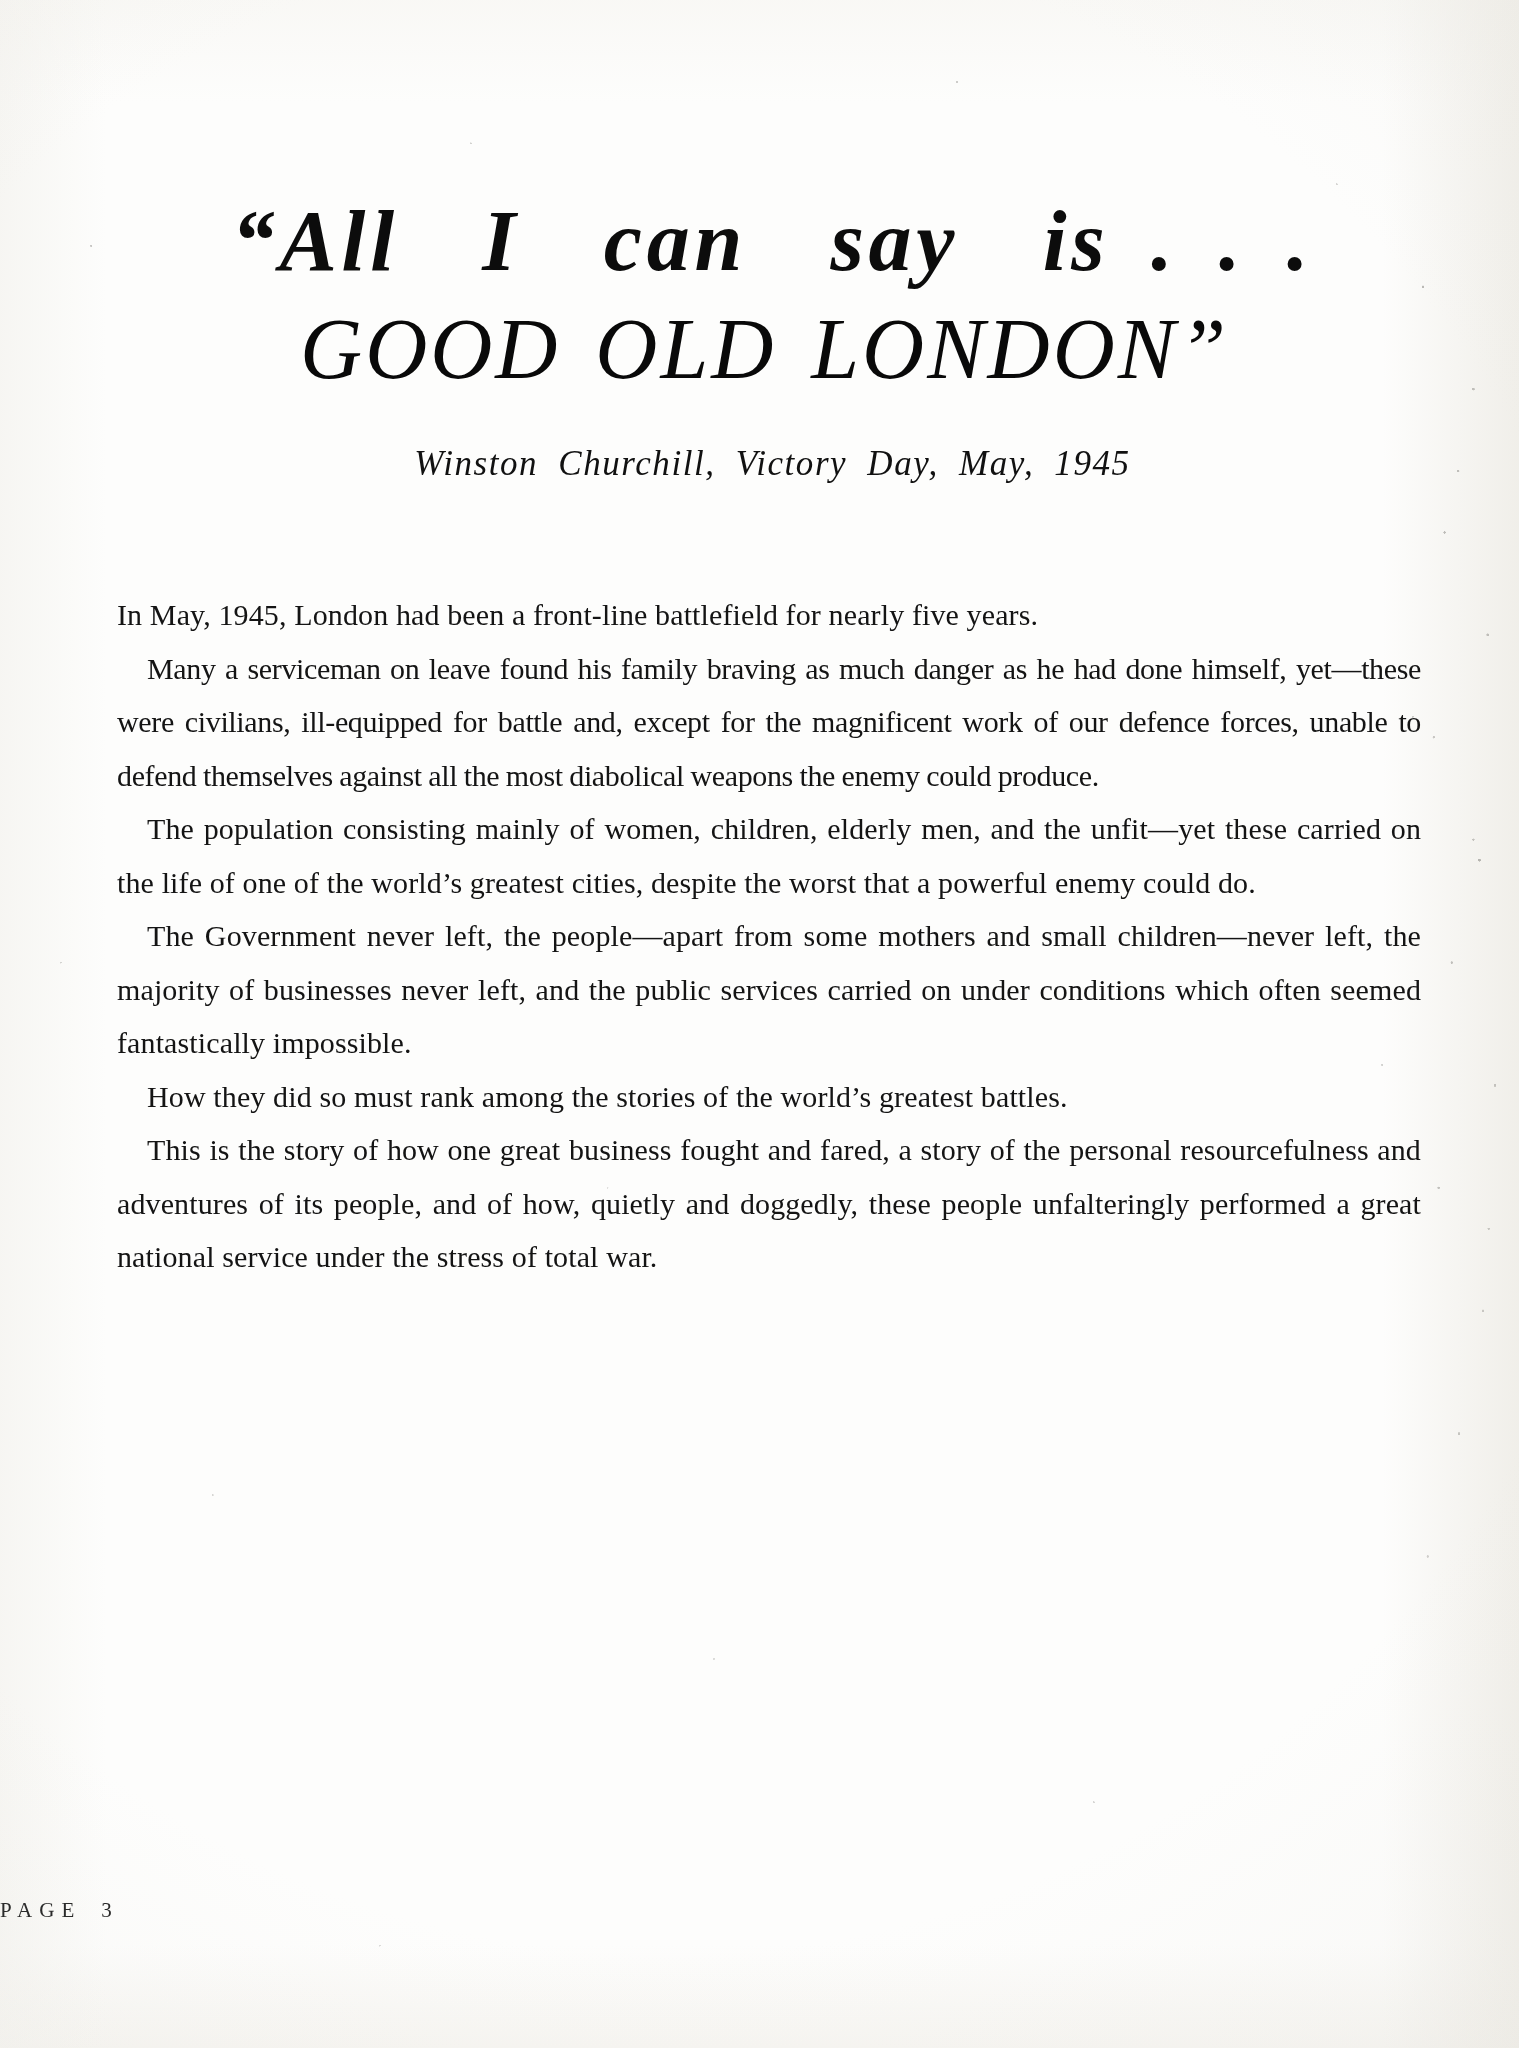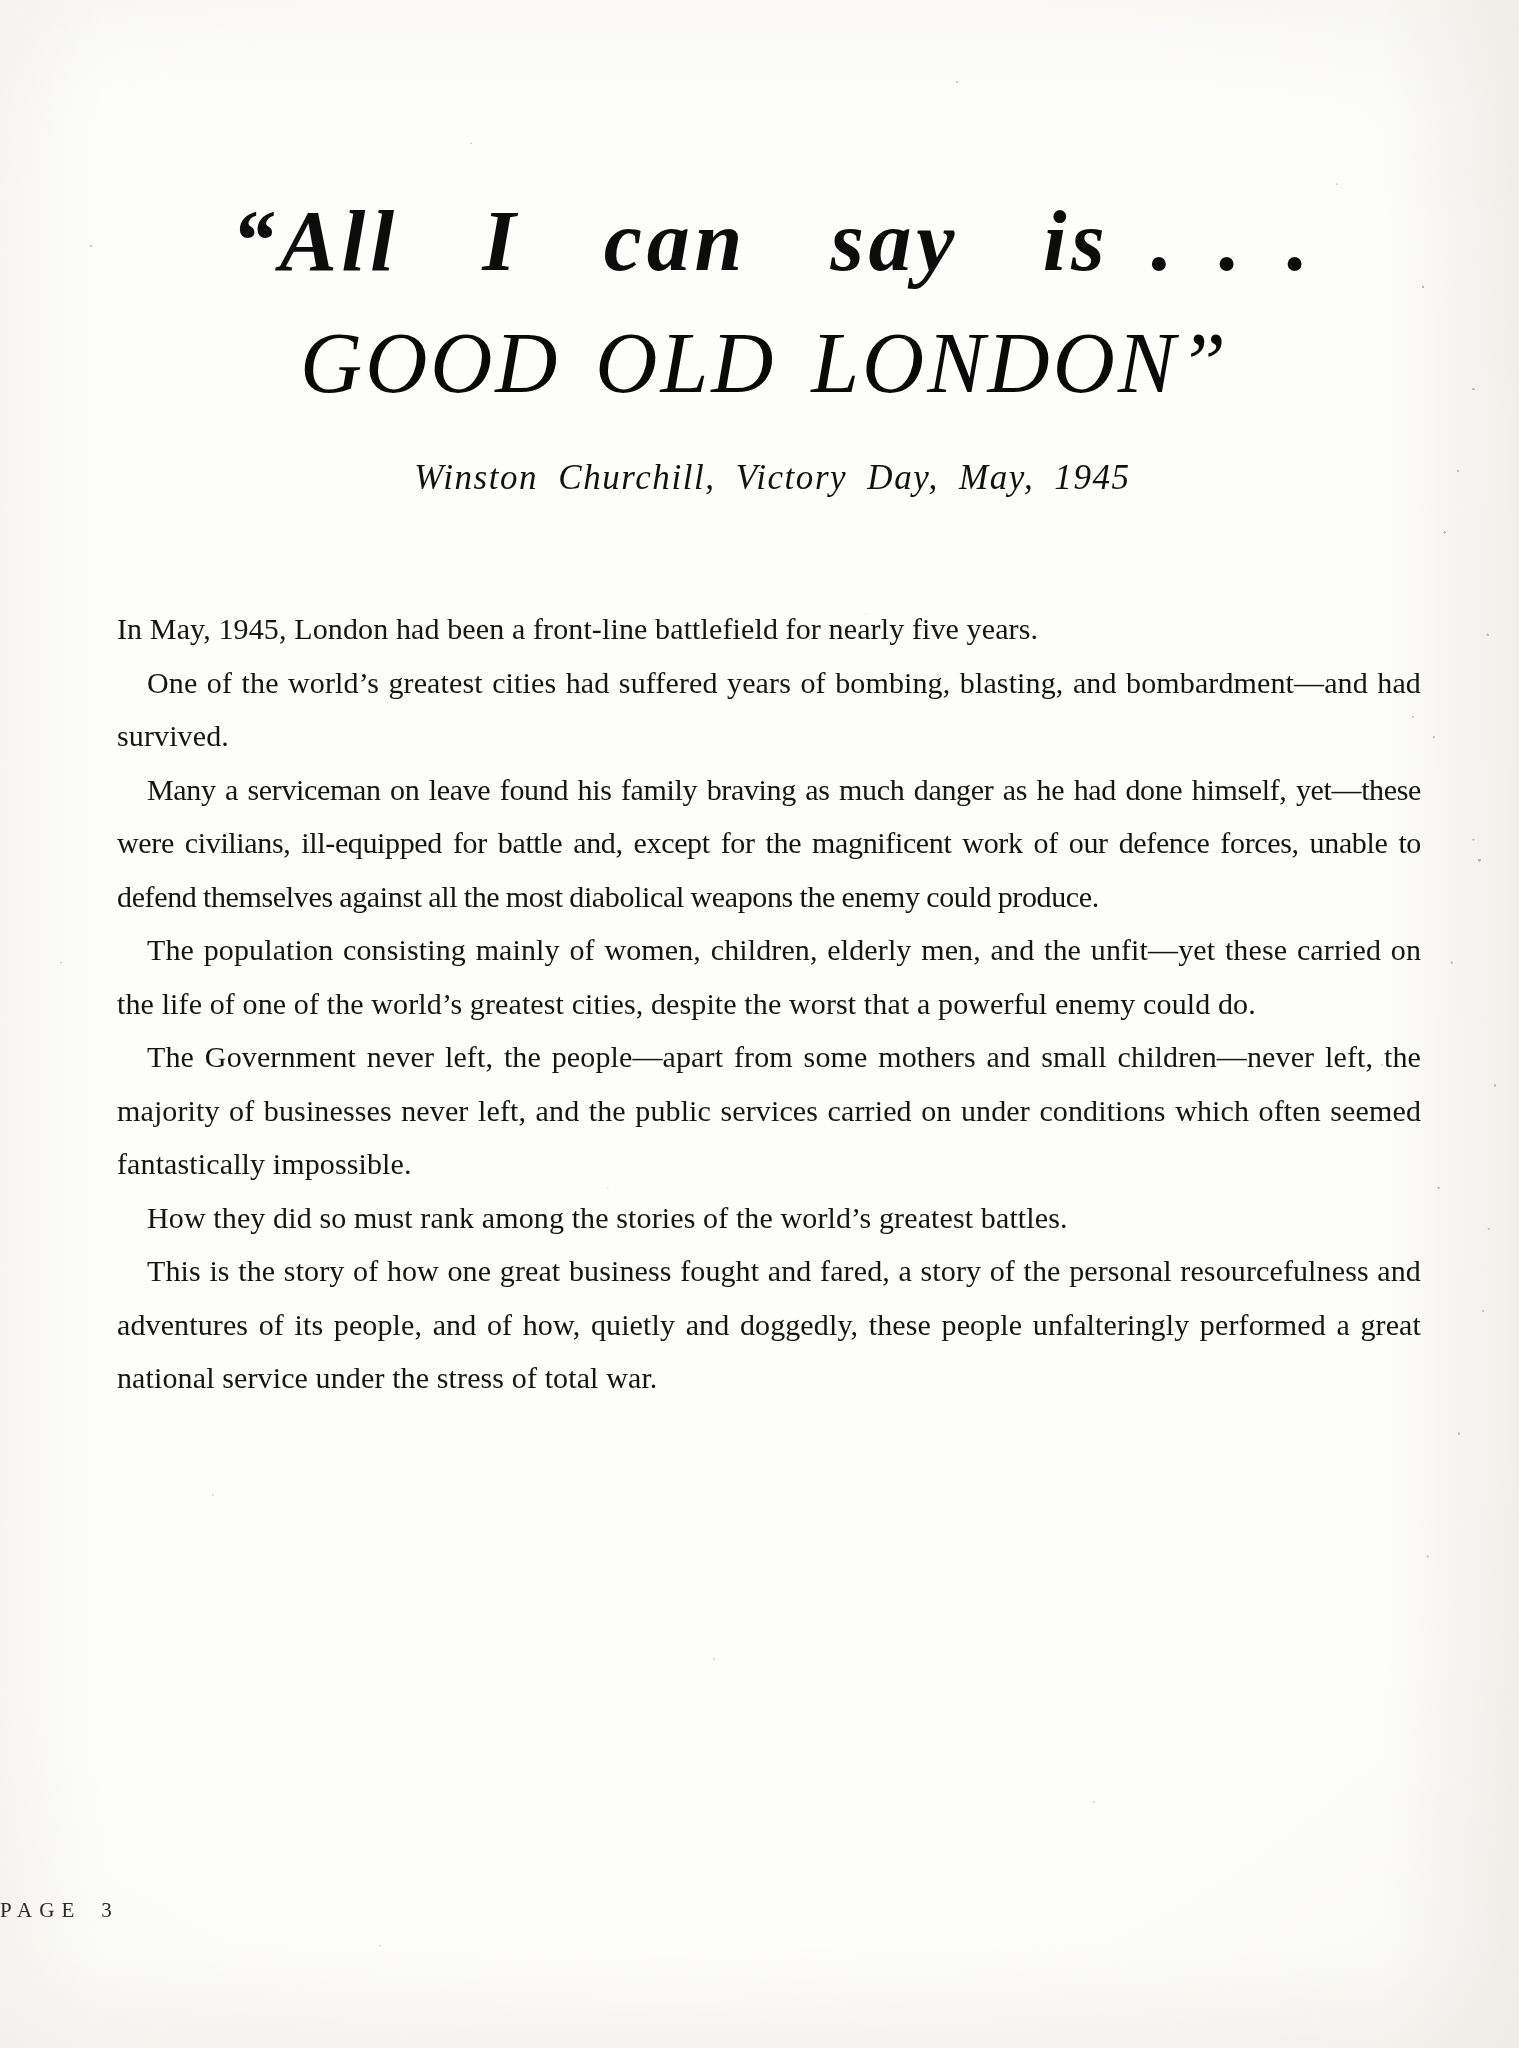--- a/index.html
+++ b/index.html
@@ -105,21 +105,21 @@
   }
   .headline-line-2 {
     font-style: italic;
     font-weight: 400;
     font-size: 86px;
     line-height: 1.0;
     letter-spacing: .035em;
     word-spacing: .12em;
     color: #090909;
     white-space: pre;
-    margin-top: 36px;
+    margin-top: 22px;
     padding-left: 10px;
     font-family: Liberation Serif, serif;
   }
 
   .byline {
     text-align: center;
     font-style: italic;
     font-size: 35px;
     letter-spacing: .045em;
     word-spacing: .28em;
@@ -180,21 +180,20 @@
 
   <div class="headline-block">
     <div class="headline-line-1">“All  I  can  say  is . . .</div>
     <div class="headline-line-2">GOOD OLD LONDON”</div>
   </div>
 
   <div class="byline">Winston Churchill, Victory Day, May, 1945</div>
 
   <div class="body-block">
     <p class="para"><span>In May, 1945, London had been a front-line battlefield for nearly five years.</span></p>
-    <p class="para"><span class="indent"></span><span>One of the world’s greatest cities had suffered years of bombing, blasting, and bombardment—and had survived.</span></p>
     <p class="para tight"><span class="indent"></span><span>Many a serviceman on leave found his family braving as much danger as he had done himself, yet—these were civilians, ill-equipped for battle and, except for the magnificent work of our defence forces, unable to defend themselves against all the most diabolical weapons the enemy could produce.</span></p>
     <p class="para"><span class="indent"></span><span>The population consisting mainly of women, children, elderly men, and the unfit—yet these carried on the life of one of the world’s greatest cities, despite the worst that a powerful enemy could do.</span></p>
     <p class="para"><span class="indent"></span><span>The Government never left, the people—apart from some mothers and small children—never left, the majority of businesses never left, and the public services carried on under conditions which often seemed fantastically impossible.</span></p>
     <p class="para"><span class="indent"></span><span>How they did so must rank among the stories of the world’s greatest battles.</span></p>
     <p class="para"><span class="indent"></span><span>This is the story of how one great business fought and fared, a story of the personal resourcefulness and adventures of its people, and of how, quietly and doggedly, these people unfalteringly performed a great national service under the stress of total war.</span></p>
   </div>
 
   <div class="page-footer">
     <span class="folio">PAGE  3</span>
   </div>

